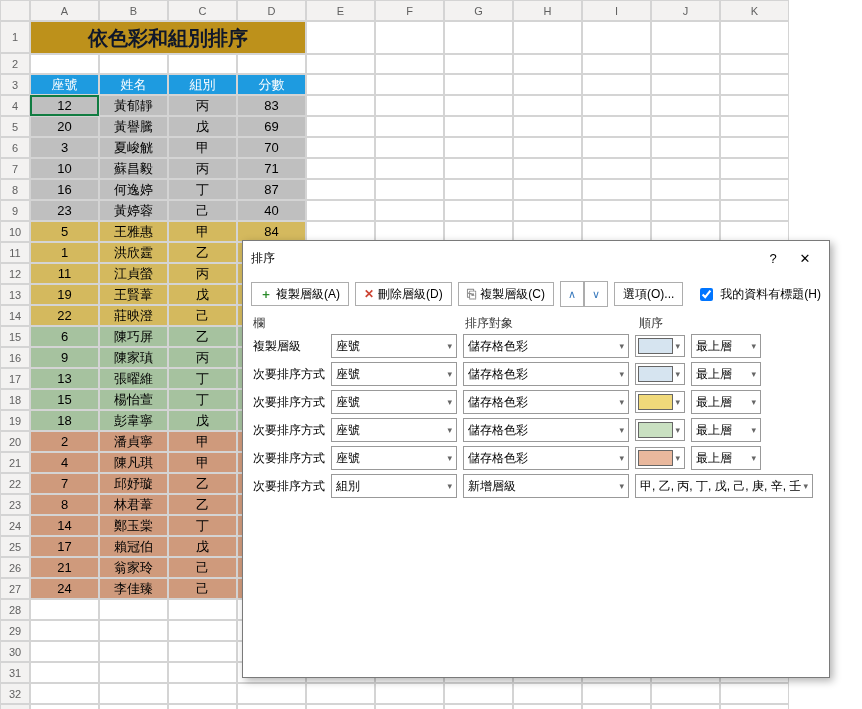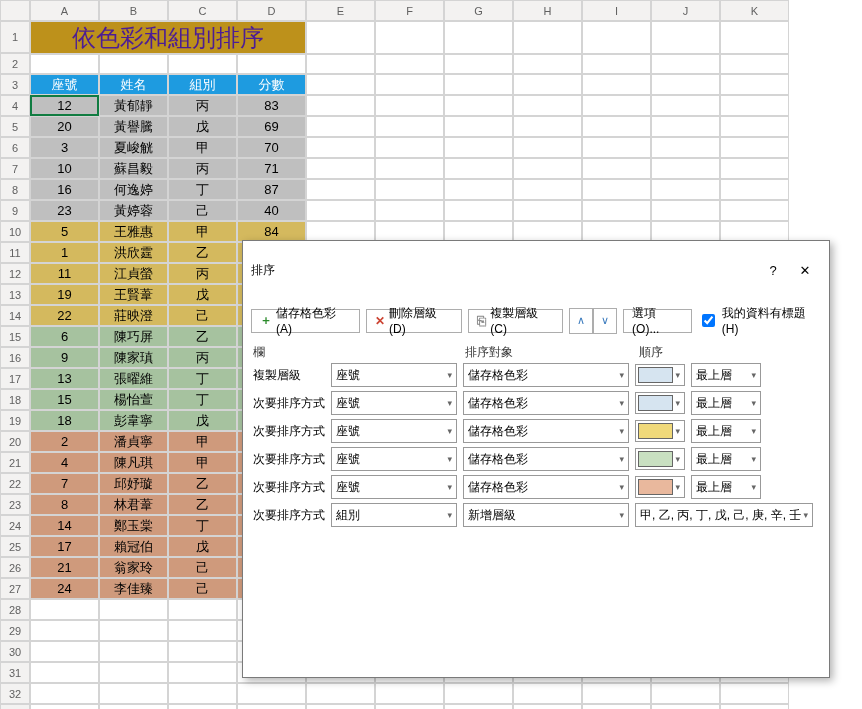--- a/index.html
+++ b/index.html
@@ -1,28 +1,28 @@
 <!DOCTYPE html>
 <html><head>
 <meta charset="utf-8">
 <style>
 html,body{margin:0;padding:0;font-family:"Microsoft JhengHei","PingFang TC",Arial,sans-serif;font-size:12px;background:#fff;color:#000;width:862px;height:709px;overflow:hidden}
 .sheet{position:absolute;top:0;left:0;display:grid;grid-template-columns:30px repeat(11,69px);grid-auto-rows:21px}
 .hdr{background:#f3f2f1;border:1px solid #d4d4d4;font-size:11px;color:#616161;display:flex;align-items:center;justify-content:center}
 .rn{background:#f3f2f1;border:1px solid #d4d4d4;font-size:11px;color:#616161;display:flex;align-items:center;justify-content:center}
 .cell{border:1px solid #d4d4d4;display:flex;align-items:center;justify-content:center;font-size:13px}
-.title{background:#bd911b;color:#4c1d95;font-size:24px;font-weight:normal;grid-column:2/6;height:32px}
+.title{background:#bd911b;color:#0f172a;font-size:20px;font-weight:bold;grid-column:2/6;height:32px}
 .th{background:#1e9be0;color:#fff;font-size:13px}
 .grp1{background:#bfbfbf}
 .grp2{background:#d4b95e}
 .grp3{background:#a6c29f}
 .grp4{background:#cf9a7c}
 .sel{outline:2px solid #107c41;outline-offset:-2px}
 .dlg{position:absolute;left:242px;top:240px;width:586px;height:436px;background:#fff;border:1px solid #7a7a7a;box-shadow:3px 3px 8px rgba(0,0,0,.3);z-index:10}
-.tbar{height:34px;display:flex;align-items:center;padding:12px 8px;border-bottom:0}
+.tbar{height:34px;display:flex;align-items:center;padding:0 8px;border-bottom:0}
 .tbar .ttl{flex:1;font-size:12px}
 .tbar .help,.tbar .close{width:32px;height:24px;display:flex;align-items:center;justify-content:center;font-size:13px}
 .tool{display:flex;align-items:center;gap:6px;padding:6px 8px}
 .btn{border:1px solid #adadad;background:#fff;padding:3px 8px;font-size:12px;display:flex;align-items:center;gap:4px;height:24px;box-sizing:border-box}
 .btn .ic{font-weight:bold}
 .arrowbox{display:flex}
 .ab{border:1px solid #adadad;width:22px;height:24px;display:flex;align-items:center;justify-content:center;font-size:11px}
 .chk{display:flex;align-items:center;gap:4px;margin-left:auto}
 .hdrs{display:flex;padding:2px 10px;font-size:12px;color:#333}
 .hdrs .c1{width:78px}
@@ -456,21 +456,21 @@
 
 <div class="dlg">
   <div class="tbar">
     <span class="ttl">排序</span>
     <span class="help">?</span>
     <span class="close">✕</span>
   </div>
   <div class="tool">
     <div class="btn">
         <span class="ic" style="color:#2a8a2a">＋</span>
-        <span>儲存格色彩(A)</span>
+        <span>複製層級(A)</span>
       </div>
     <div class="btn">
         <span class="ic" style="color:#c43">✕</span>
         <span>刪除層級(D)</span>
       </div>
     <div class="btn">
         <span class="ic" style="color:#888">⎘</span>
         <span>複製層級(C)</span>
       </div>
     <div class="arrowbox">

